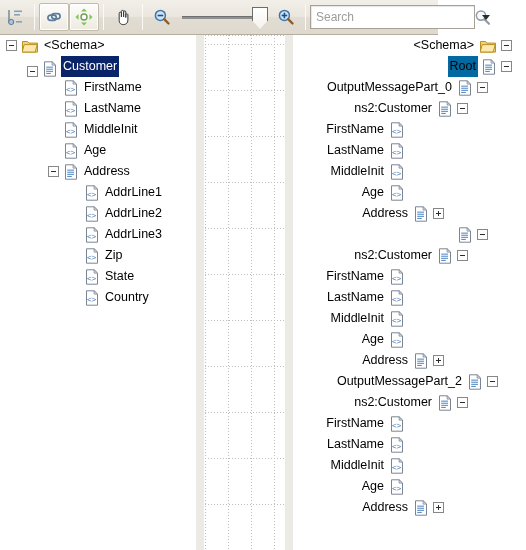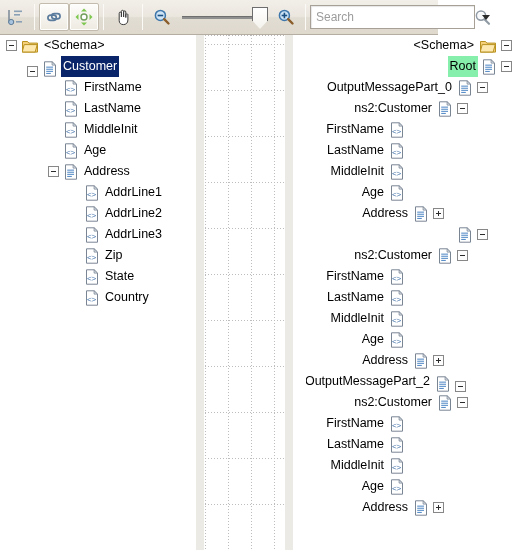--- a/index.html
+++ b/index.html
@@ -189,21 +189,21 @@
     display:flex;
     align-items:center;
     justify-content:flex-end;
     white-space:nowrap;
     font-size:12.5px;
     color:#000;
     padding-right:4px;
   }
   .rrow .lbl { line-height:21px; padding:0 2px; margin-right:4px; }
   .rrow .ico { margin-right:5px; }
-  .rrow.softsel .lbl { background:#86efac; }
+  .rrow.softsel .lbl { background:#0369a1; }
 </style>
 </head>
 <body>
 
 <div id="toolbar">
 
   <div class="tb-btn" title="Auto Layout">
     <span class="ico">
       <svg width="20" height="20" viewBox="0 0 20 20">
         <path d="M4 3 L4 15 L9 15" stroke="#6b7b8c" stroke-width="1.3" fill="none"></path>
@@ -683,21 +683,21 @@
             <g fill="#5b8fc9">
               <rect x="3.2" y="5.6" width="6.8" height="1.1"></rect>
               <rect x="3.2" y="7.7" width="6.8" height="1.1"></rect>
               <rect x="3.2" y="9.8" width="6.8" height="1.1"></rect>
               <rect x="3.2" y="11.9" width="4.6" height="1.1"></rect>
             </g>
           </svg>
         </span>
         <span class="exp plus"></span>
       </div>
-      <div class="rrow" style="padding-right:60px;align-items:flex-end;">
+      <div class="rrow" style="padding-right:28px;">
         <span class="lbl">OutputMessagePart_2</span>
         <span class="ico">
           <svg width="14" height="16" viewBox="0 0 14 16">
             <path d="M1.5 0.8 h7.6 l3.4 3.3 v11.1 h-11 z" fill="#ffffff" stroke="#7a8594" stroke-width="1"></path>
             <path d="M9.1 0.8 v3.3 h3.4 z" fill="#dfe6ee" stroke="#7a8594" stroke-width=".8"></path>
             <g fill="#5b8fc9">
               <rect x="3.2" y="5.6" width="6.8" height="1.1"></rect>
               <rect x="3.2" y="7.7" width="6.8" height="1.1"></rect>
               <rect x="3.2" y="9.8" width="6.8" height="1.1"></rect>
               <rect x="3.2" y="11.9" width="4.6" height="1.1"></rect>

